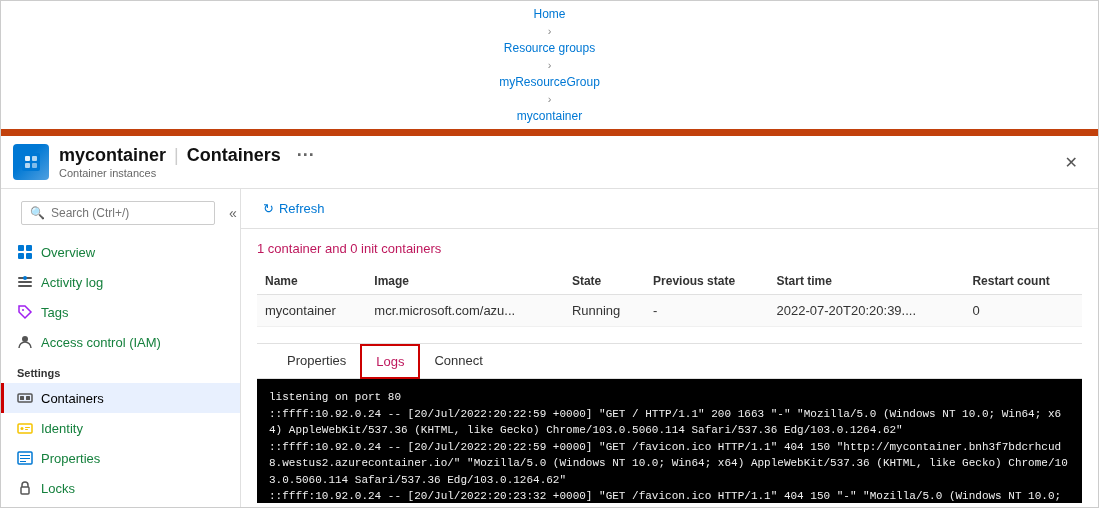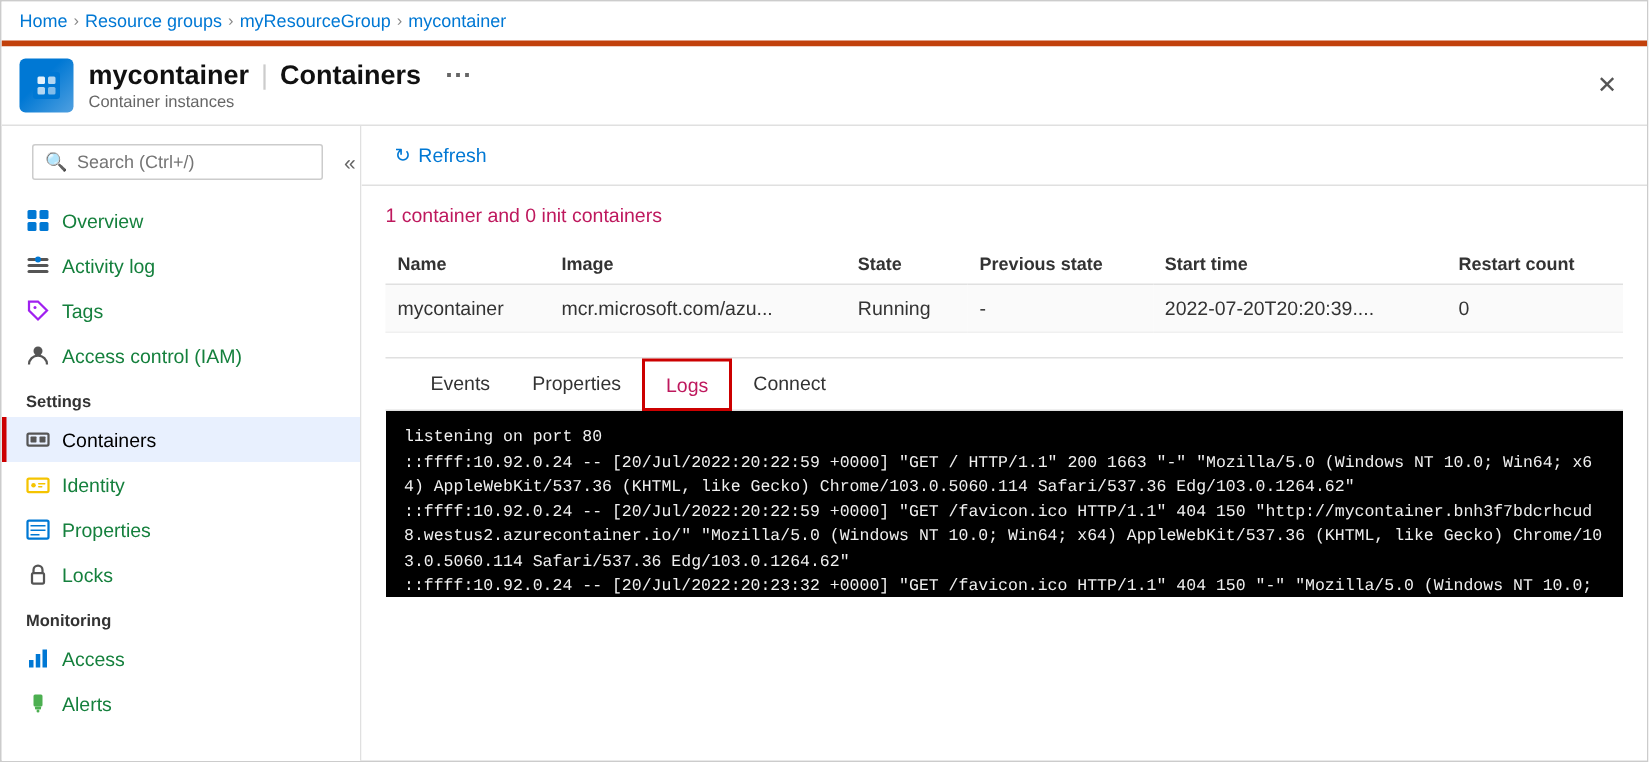--- a/index.html
+++ b/index.html
@@ -14,23 +14,24 @@
       overflow: hidden;
     }
 
     
     .breadcrumb {
       display: flex;
       align-items: center;
       padding: 6px 12px;
       font-size: 12px;
       color: #0078d4;
-      border-bottom: 4px solid #c2410c;
+      border-bottom: 7px solid #c2410c;
       background: #fff;
       gap: 4px;
+      flex-direction: column;
     }
     .breadcrumb span { color: #555; }
     .breadcrumb a { color: #0078d4; text-decoration: none; cursor: pointer; }
     .breadcrumb .sep { color: #888; font-size: 11px; }
 
     
     .page-header {
       display: flex;
       align-items: center;
       padding: 8px 12px;
@@ -426,21 +427,20 @@
               <td>Running</td>
               <td>-</td>
               <td>2022-07-20T20:20:39....</td>
               <td>0</td>
             </tr>
           </tbody>
         </table>
 
         <div class="detail-panel">
           <div class="tabs">
-            <div class="tab">Events</div>
             <div class="tab">Properties</div>
             <div class="tab active outlined">Logs</div>
             <div class="tab">Connect</div>
           </div>
           <div class="log-panel">listening on port 80
 ::ffff:10.92.0.24 -- [20/Jul/2022:20:22:59 +0000] "GET / HTTP/1.1" 200 1663 "-" "Mozilla/5.0 (Windows NT 10.0; Win64; x64) AppleWebKit/537.36 (KHTML, like Gecko) Chrome/103.0.5060.114 Safari/537.36 Edg/103.0.1264.62"
 ::ffff:10.92.0.24 -- [20/Jul/2022:20:22:59 +0000] "GET /favicon.ico HTTP/1.1" 404 150 "http://mycontainer.bnh3f7bdcrhcud8.westus2.azurecontainer.io/" "Mozilla/5.0 (Windows NT 10.0; Win64; x64) AppleWebKit/537.36 (KHTML, like Gecko) Chrome/103.0.5060.114 Safari/537.36 Edg/103.0.1264.62"
 ::ffff:10.92.0.24 -- [20/Jul/2022:20:23:32 +0000] "GET /favicon.ico HTTP/1.1" 404 150 "-" "Mozilla/5.0 (Windows NT 10.0; Win64; x64; Trident/7.0; rv:11.0) like Gecko"</div>
         </div>
       </div>

